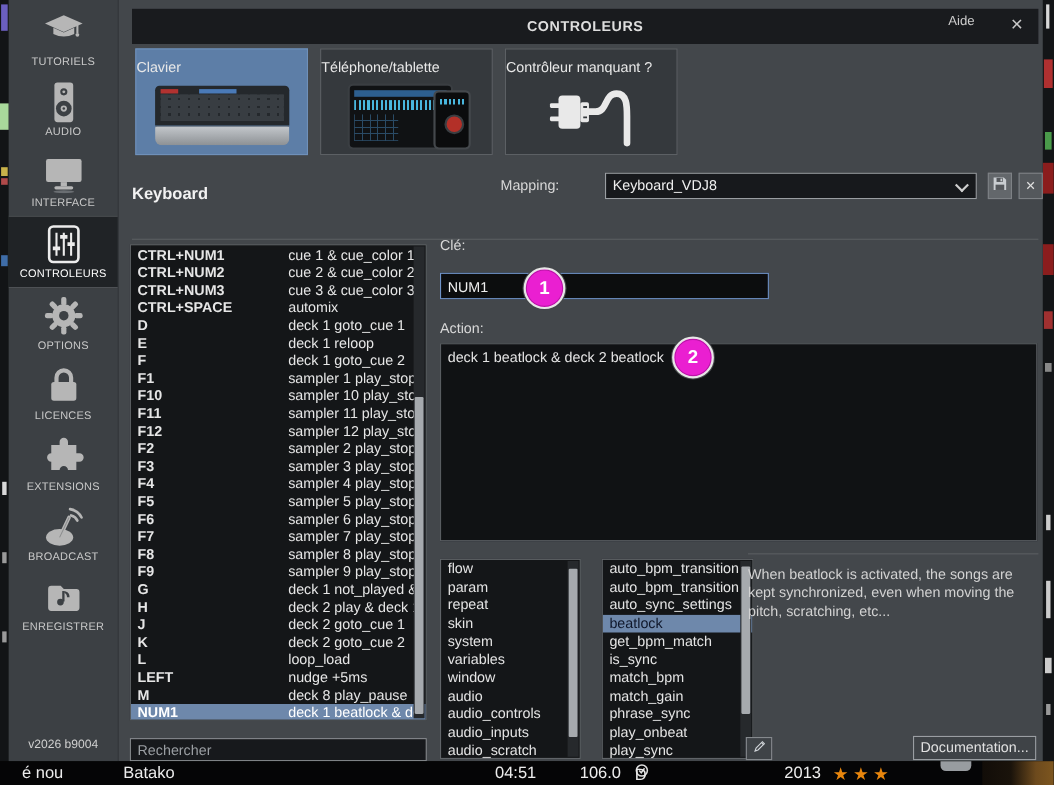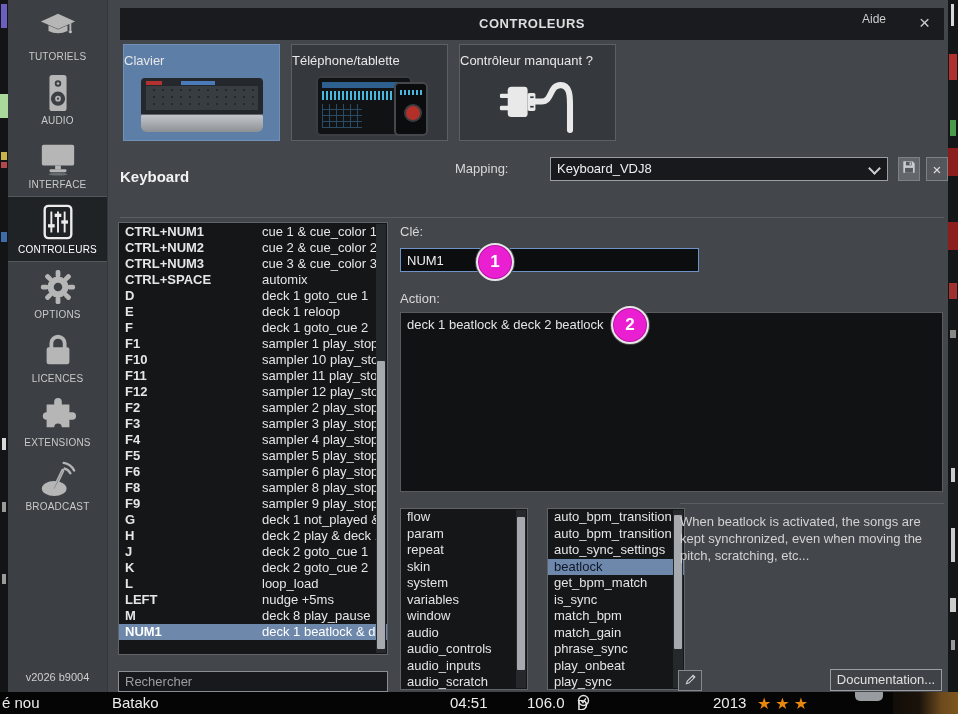--- a/index.html
+++ b/index.html
@@ -82,21 +82,21 @@
   .krow.selected{background:#6e88ab;color:#ffffff;}
   .vsb{position:absolute;right:1px;top:1px;bottom:1px;width:10px;background:#26292c;}
   .vsb .thumb{position:absolute;left:1px;right:1px;background:#a6aaae;border-radius:1px;}
   #keylist .thumb{top:32%;height:67%;}
 
   #search{position:absolute;left:10px;top:671px;width:270px;height:21px;background:#17191c;border:1px solid #8a8e92;box-sizing:border-box;color:#e6e6e6;font-size:13px;padding:0 6px;outline:none;}
   #search::placeholder{color:#9a9ea2;}
 
   
   .flabel{position:absolute;font-size:13px;color:#d8d8d8;}
-  #key-label{left:292px;top:224px;}
+  #key-label{left:292px;top:215px;}
   #key-input{position:absolute;left:292px;top:248px;width:299px;height:24px;background:#0c0d0e;border:1px solid #6f93c8;box-sizing:border-box;color:#efefef;font-size:13px;padding:0 6px;outline:none;}
   #action-label{left:292px;top:291px;}
   #action-area{position:absolute;left:292px;top:312px;width:543px;height:180px;background:#101214;border:1px solid #585c60;box-sizing:border-box;color:#e4e4e4;font-size:13px;padding:4px 6px;}
   .badge{position:absolute;width:34px;height:34px;border-radius:50%;background:#ea1fd1;border:2px solid #e6e6e6;box-shadow:0 0 0 1px #44474a, inset 0 0 0 1px #b815a5;color:#ffffff;font-size:17px;font-weight:bold;display:flex;align-items:center;justify-content:center;z-index:5;}
   #badge1{left:368px;top:243px;}
   #badge2{left:503px;top:306px;}
 
   
   #cat-list{position:absolute;left:292px;top:508px;width:128px;height:182px;}
   #act-list{position:absolute;left:439px;top:508px;width:138px;height:182px;}
@@ -105,21 +105,21 @@
   #cat-list .thumb{top:4%;height:86%;}
   #act-list .thumb{top:3%;height:75%;}
 
   #desc{position:absolute;left:572px;top:503px;width:264px;border-top:1px solid #5a5e62;padding-top:9px;font-size:13px;line-height:1.32;color:#d2d2d2;box-sizing:border-box;}
   #pencil-btn{position:absolute;left:570px;top:670px;width:24px;height:21px;background:#3f4347;border:1px solid #85898d;box-sizing:border-box;display:flex;align-items:center;justify-content:center;cursor:pointer;}
   #doc-btn{position:absolute;left:722px;top:669px;width:112px;height:22px;background:#3f4347;border:1px solid #9a9ea2;box-sizing:border-box;color:#e0e0e0;font-size:13px;text-align:center;line-height:20px;cursor:pointer;}
 
   
   #statusbar{position:absolute;left:0;top:692px;width:958px;height:22px;background:#050506;color:#ededed;font-size:15px;}
   #statusbar span{position:absolute;top:2px;white-space:nowrap;}
-  #sb-left{left:2px;}
+  #sb-left{left:20px;}
   #sb-track{left:112px;}
   #sb-time{left:450px;}
   #sb-bpm{left:527px;}
   #sb-keyind{left:577px;display:flex;align-items:center;gap:2px;}
   #sb-year{left:713px;}
   #sb-stars{left:757px;color:#e8860d;font-size:16px;letter-spacing:4px;}
   #sb-brown{position:absolute;right:0;top:0;width:65px;height:22px;background:linear-gradient(90deg,#120d08 0%,#1a130b 40%,#6d4a1d 75%,#7d561f 100%);}
   #gray-tab{position:absolute;left:855px;top:692px;width:28px;height:9px;background:#989ca0;border-radius:0 0 5px 5px;z-index:3;}
 </style>
 </head>
@@ -246,20 +246,33 @@
         <svg viewBox="0 0 40 40" width="38" height="38">
             <ellipse cx="16" cy="30" rx="13" ry="8" fill="#b6b6b6"></ellipse>
             <line x1="16" y1="30" x2="25" y2="11" stroke="#b6b6b6" stroke-width="3.5" stroke-linecap="round"></line>
             <line x1="16" y1="30" x2="25" y2="11" stroke="#3c4044" stroke-width="1" opacity="0.35"></line>
             <path d="M27 9 a9 9 0 0 1 6 5" fill="none" stroke="#b6b6b6" stroke-width="2.5" stroke-linecap="round"></path>
             <path d="M26 3 a15 15 0 0 1 11 8" fill="none" stroke="#b6b6b6" stroke-width="2.5" stroke-linecap="round"></path>
           </svg>
       </span>
       <span class="lbl">BROADCAST</span>
     </div>
+    <div class="side-item">
+      <span>
+        <svg viewBox="0 0 40 40" width="38" height="38">
+            <path d="M5 12 a3 3 0 0 1 3 -3 h9 l3 3 h12 a3 3 0 0 1 3 3 v15 a3 3 0 0 1 -3 3 h-24 a3 3 0 0 1 -3 -3 z" fill="#b6b6b6"></path>
+            <g fill="#3c4044">
+              <rect x="18.5" y="14" width="2.2" height="10"></rect>
+              <path d="M20.5 14 c4 1 5 3 5 6 l-2.4 0 c0 -2.2 -1 -3.4 -2.6 -4 z"></path>
+              <circle cx="16.8" cy="24.6" r="3.2"></circle>
+            </g>
+          </svg>
+      </span>
+      <span class="lbl">ENREGISTRER</span>
+    </div>
     <div id="version">v2026 b9004</div>
   </div>
 
   <div id="content">
 
     <div id="hd">
       <div id="hd-title">CONTROLEURS</div>
       <div id="hd-aide">Aide</div>
       <div id="hd-close">×</div>
     </div>
@@ -409,20 +422,24 @@
         <div class="krow">
           <span class="kname">F5</span>
           <span class="kact">sampler 5 play_stop</span>
         </div>
 
         <div class="krow">
           <span class="kname">F6</span>
           <span class="kact">sampler 6 play_stop</span>
         </div>
 
+        <div class="krow">
+          <span class="kname">F7</span>
+          <span class="kact">sampler 7 play_stop</span>
+        </div>
 
         <div class="krow">
           <span class="kname">F8</span>
           <span class="kact">sampler 8 play_stop</span>
         </div>
 
         <div class="krow">
           <span class="kname">F9</span>
           <span class="kact">sampler 9 play_stop</span>
         </div>

